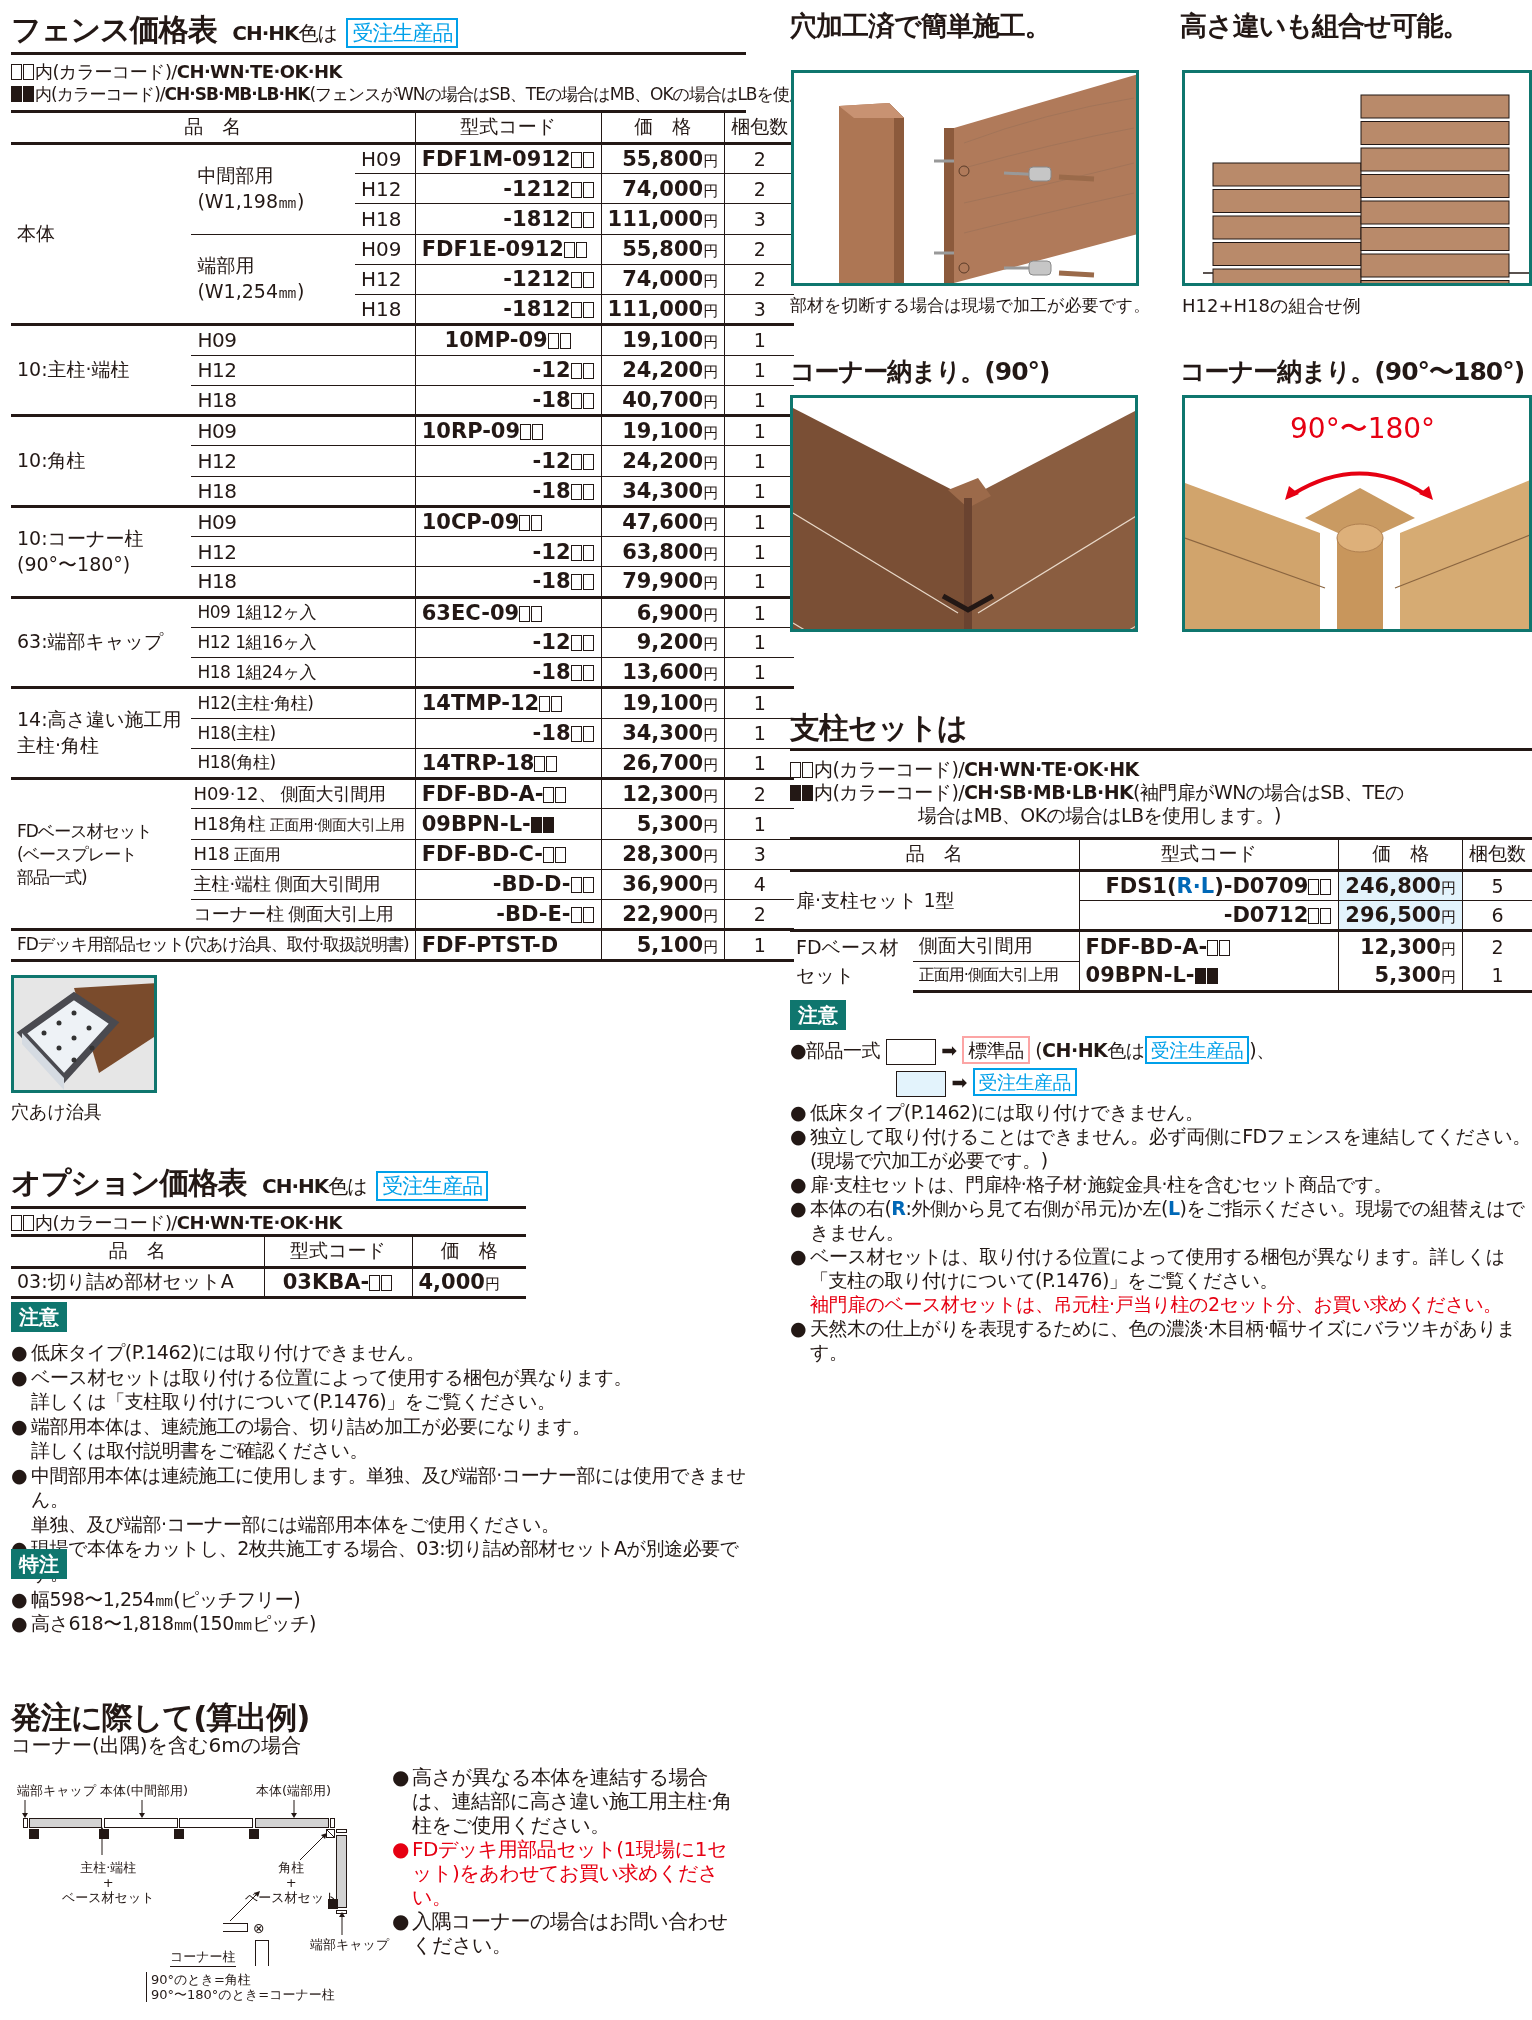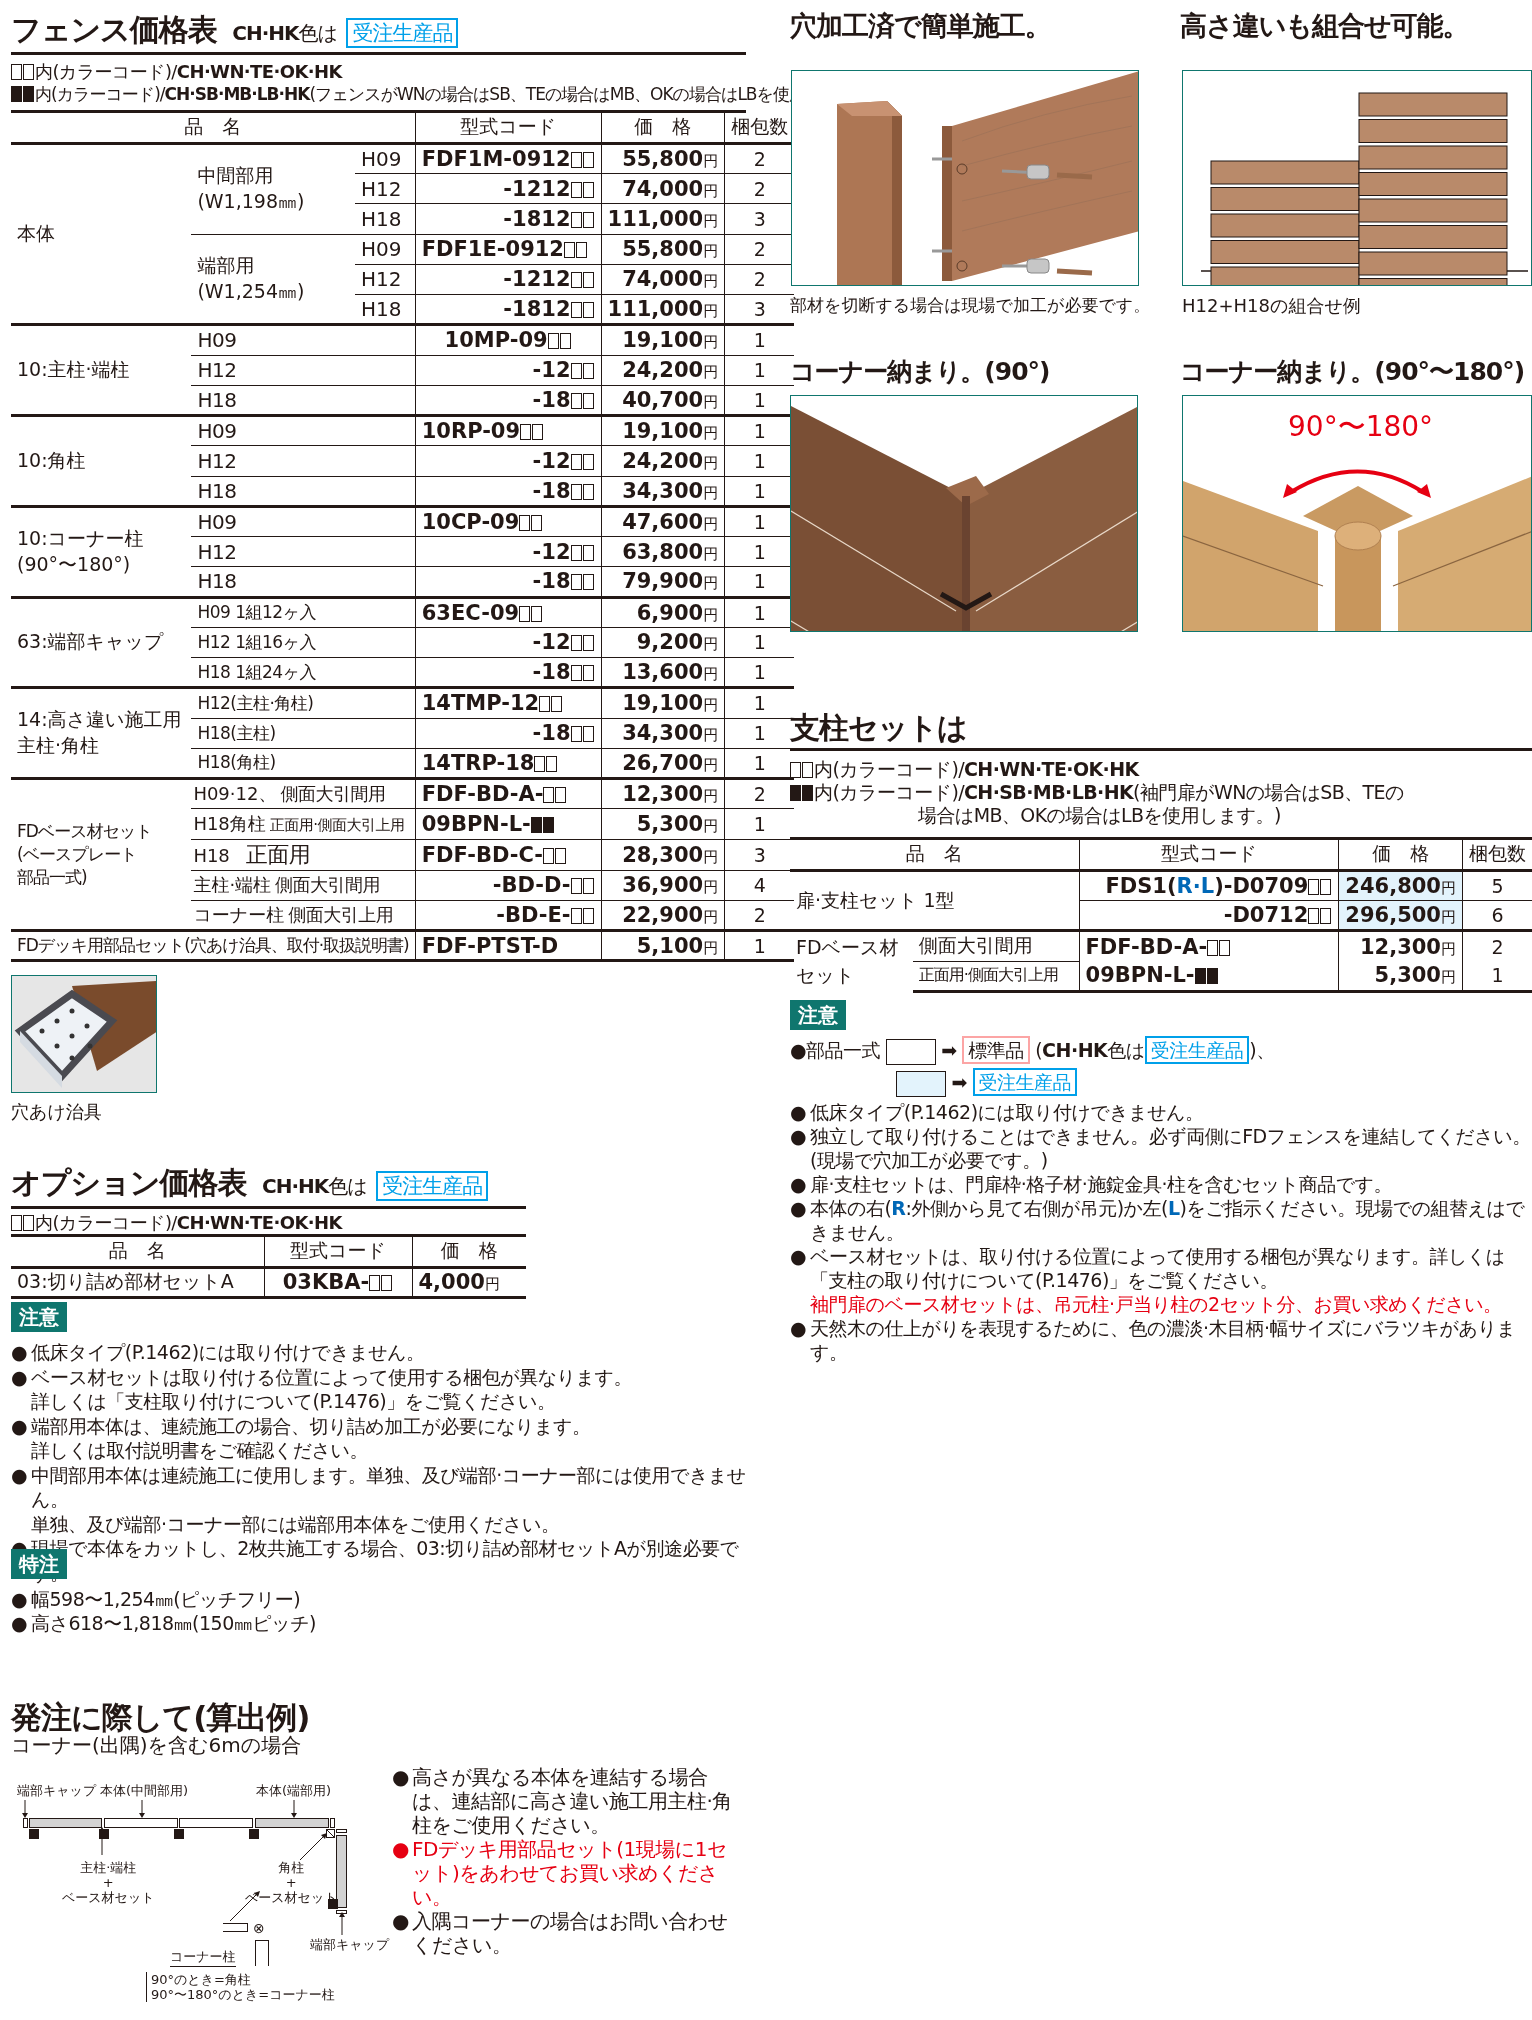--- a/index.html
+++ b/index.html
@@ -29,21 +29,21 @@
   table.pt tr.sep td { border-top: 1px solid #231815; }
   table.pt tr.gsep td { border-top: 3px solid #231815; }
   table.pt tr.last td { border-bottom: 3px solid #231815; }
   .right { text-align: right; }
   .note-badge { position: absolute; background: #0f766e; color: #fff; font-size: 20px; font-weight: bold; padding: 2px 8px; line-height: 26px; }
   .notes { position: absolute; font-size: 19px; line-height: 24px; letter-spacing: -0.5px; }
   .notes .it { padding-left: 20px; text-indent: -20px; }
   .notes .bul { display: inline-block; width: 20px; text-indent: 0; }
   .red { color: #e60012; }
   .blue { color: #0068b7; font-weight: bold; }
-  .imgbox { position: absolute; border: 1px solid #0f766e; overflow: hidden; background: #fff; }
+  .imgbox { position: absolute; border: 3px solid #0f766e; overflow: hidden; background: #fff; }
   .cap { position: absolute; font-size: 18px; white-space: nowrap; }
   .diag-label { position: absolute; font-size: 13px; white-space: nowrap; text-align: center; }
   .panel { position: absolute; height: 10px; border: 1.5px solid #231815; }
   .panel.gray { background: #d3d3d3; }
   .post { position: absolute; width: 10px; height: 10px; background: #231815; }
   .blue-cell { background: #e3f3fc; }
   .ex-box { display: inline-block; width: 50px; height: 26px; border: 1px solid #231815; vertical-align: middle; }
   .ex-box.lb { background: #e3f3fc; }
 </style>
 </head>
@@ -222,21 +222,21 @@
         <td class="price">12,300<span class="yen">円</span></td>
         <td class="cnt">2</td>
       </tr>
       <tr class="sep">
         <td style="font-size:18px;padding:0 2px;" colspan="2">H18角柱<span style="margin-left:4px;font-size:15px;letter-spacing:-0.5px;">正面用·側面大引上用</span></td>
         <td class="code" style="text-align:left;">09BPN-L-<span class="sq fill"></span><span class="sq fill"></span></td>
         <td class="price">5,300<span class="yen">円</span></td>
         <td class="cnt">1</td>
       </tr>
       <tr class="sep">
-        <td style="font-size:18px;padding:0 2px;" colspan="2">H18<span style="margin-left:16px;font-size:22px;letter-spacing:-0.5px;">正面用</span></td>
+        <td style="font-size:18px;padding:0 2px;" colspan="2">H18<span style="margin-left:4px;font-size:16px;letter-spacing:-0.5px;">正面用</span></td>
         <td class="code" style="text-align:left;">FDF-BD-C-<span class="sq"></span><span class="sq"></span></td>
         <td class="price">28,300<span class="yen">円</span></td>
         <td class="cnt">3</td>
       </tr>
       <tr class="sep">
         <td style="font-size:18px;padding:0 2px;" colspan="2">主柱·端柱<span style="margin-left:4px;font-size:18px;letter-spacing:-0.5px;">側面大引間用</span></td>
         <td class="code" style="text-align:right;">-BD-D-<span class="sq"></span><span class="sq"></span></td>
         <td class="price">36,900<span class="yen">円</span></td>
         <td class="cnt">4</td>
       </tr>

